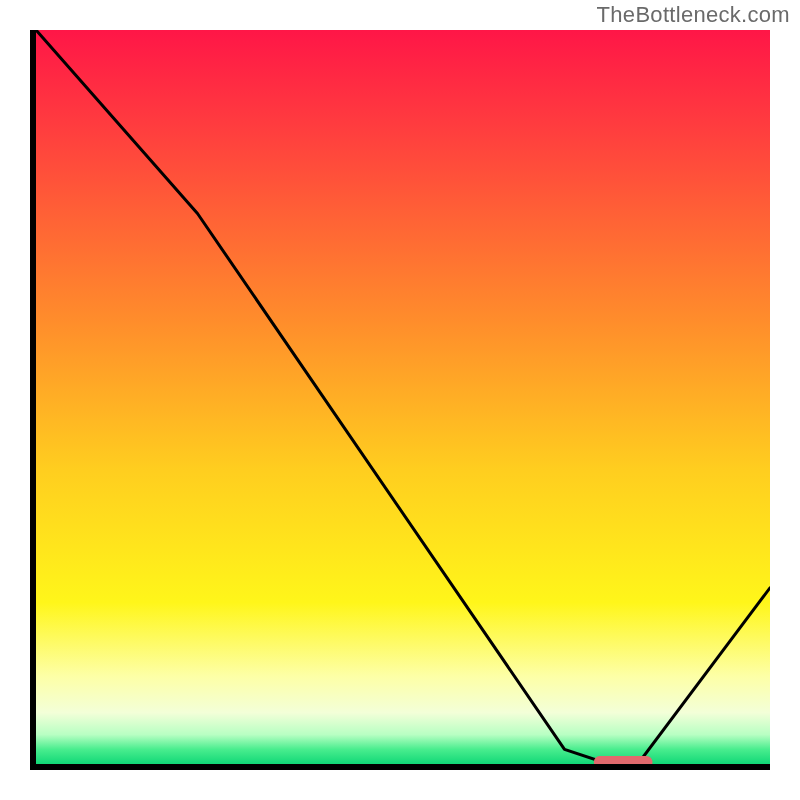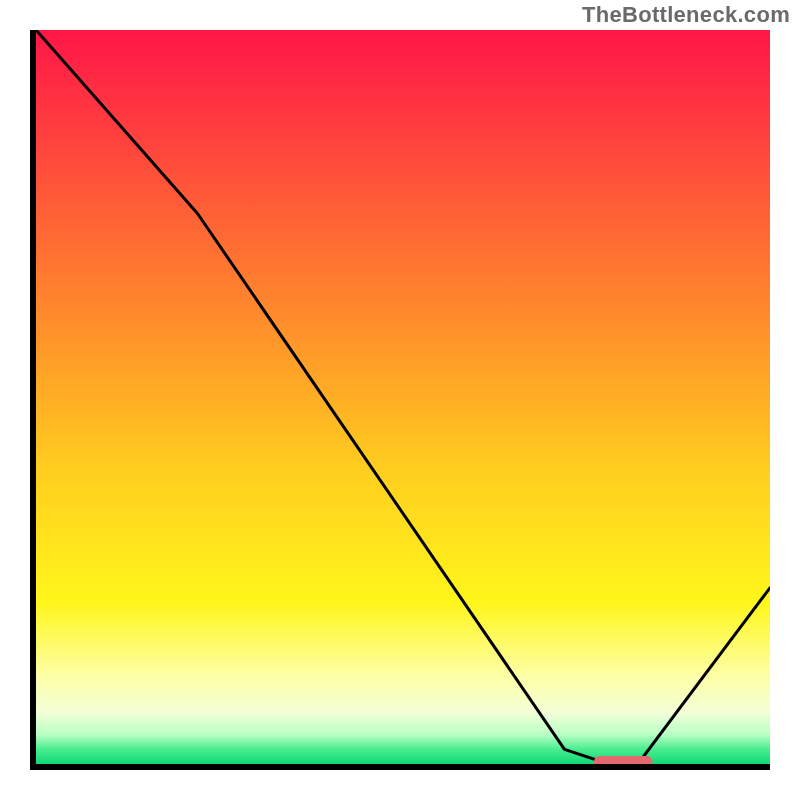--- a/index.html
+++ b/index.html
@@ -13,21 +13,21 @@
   .canvas {
     position: relative;
     width: 800px;
     height: 800px;
   }
   .watermark {
     position: absolute;
     top: 2px;
     right: 10px;
     font-size: 22px;
-    font-weight: bold;
+    font-weight: normal;
     color: #6a6a6a;
     letter-spacing: 0.3px;
   }
   
   .axis-left {
     position: absolute;
     left: 30px;
     top: 30px;
     width: 6px;
     height: 740px;

